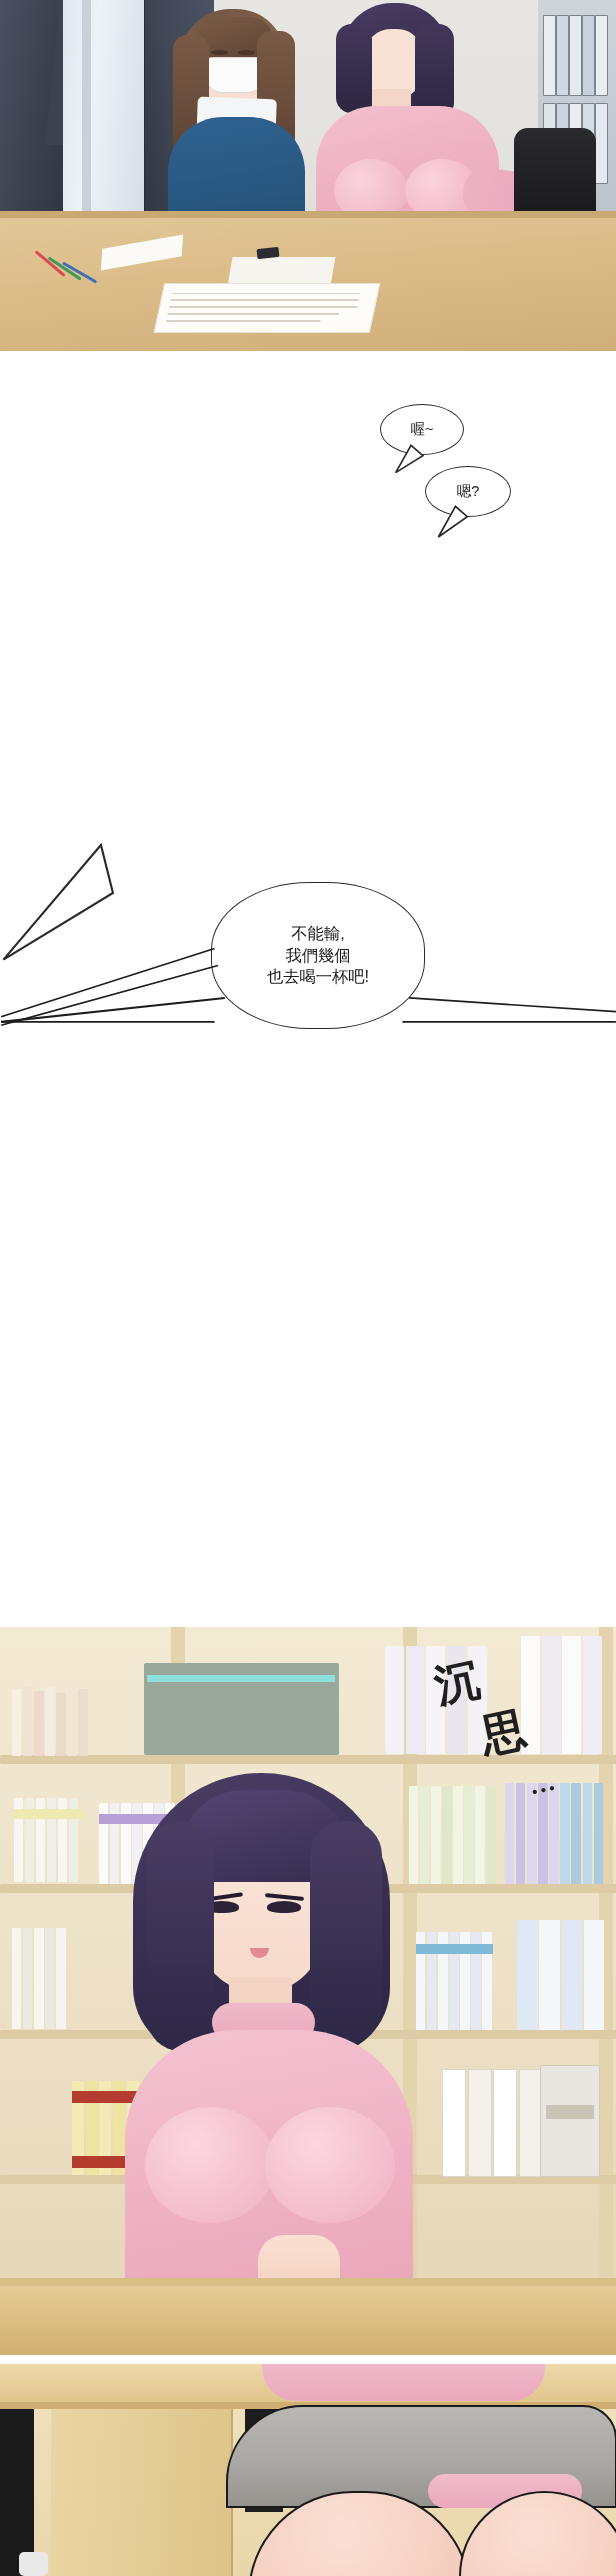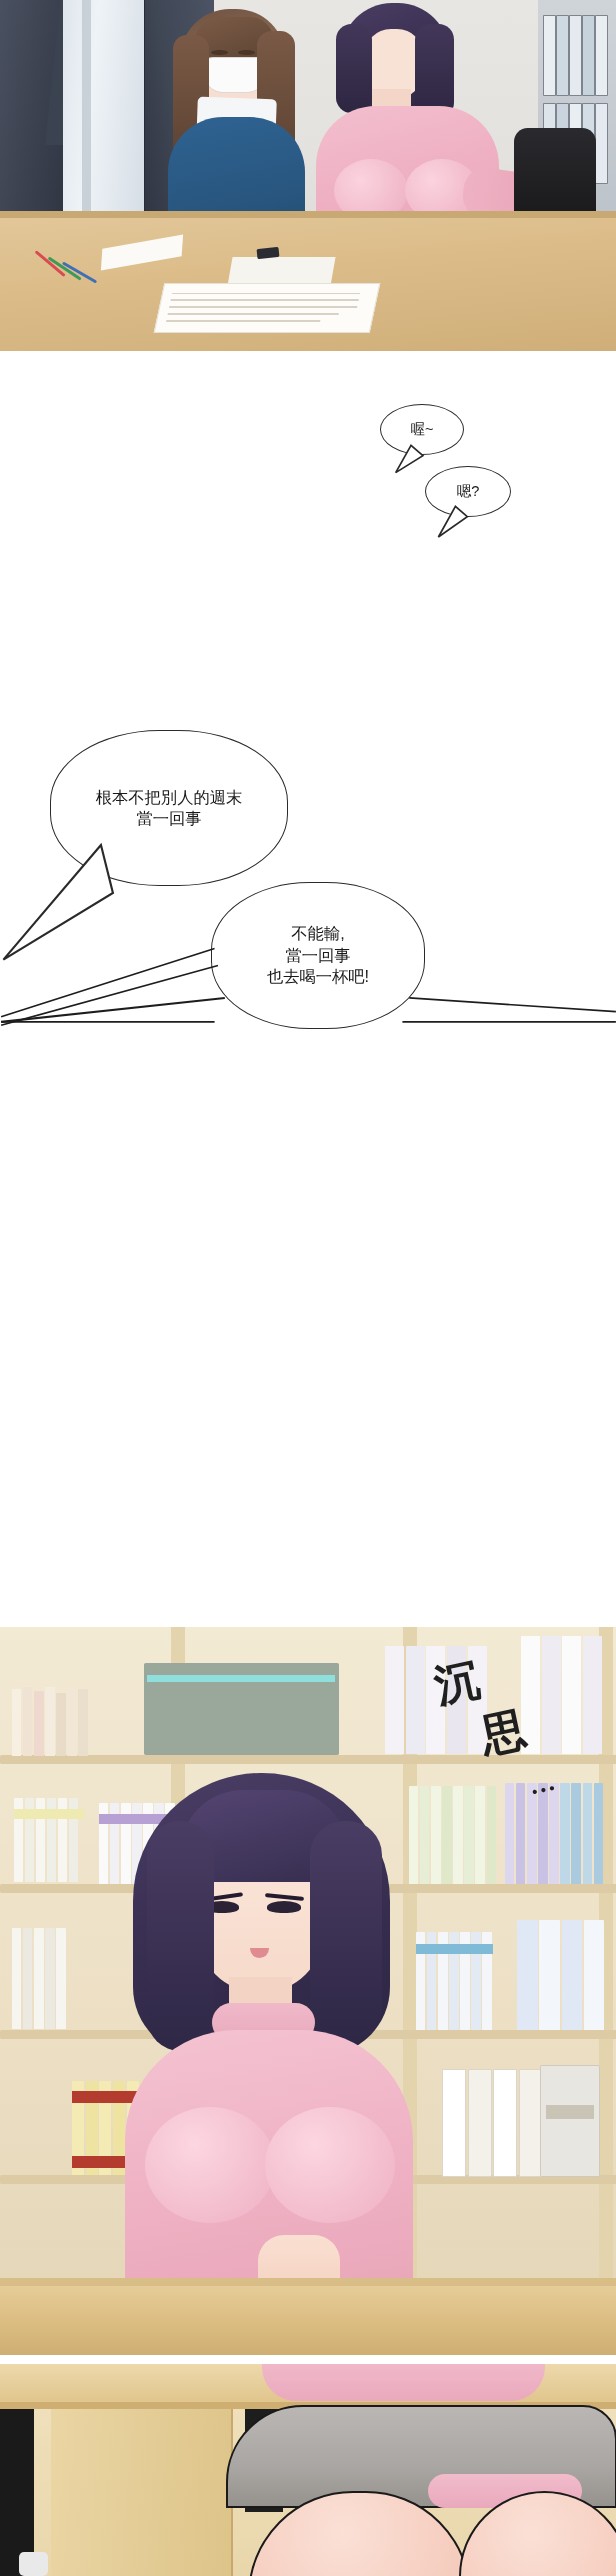--- a/index.html
+++ b/index.html
@@ -269,34 +269,28 @@
       <path d="M30 4 L12 36 L44 16 Z" fill="#fff" stroke="#2a2a2a" stroke-width="2"></path>
     </svg>
 
     <div class="bubble" style="left:425px;top:115px;width:86px;height:51px;font-size:14.6px;">
       <span>嗯?</span>
     </div>
     <svg class="tail" width="69" height="51" style="left:426px;top:152px;" viewBox="0 0 80 60">
       <path d="M34 4 L14 40 L48 16 Z" fill="#fff" stroke="#2a2a2a" stroke-width="2"></path>
     </svg>
 
-    <div class="bubble" style="left:50px;top:379px;width:238px;height:156px;font-size:16.3px;border-radius:46%;">
-      <span style="display:block;">
-        <span style="display:block;">根本不把別人的週末</span>
-        <span style="display:block;">當一回事</span>
-      </span>
-    </div>
     <svg class="tail" width="154" height="146" style="left:0px;top:480px;" viewBox="0 0 180 170">
       <path d="M118 16 L4 150 L132 72 Z" fill="#fff" stroke="#2a2a2a" stroke-width="2.5"></path>
     </svg>
 
     <div class="bubble" style="left:211px;top:531px;width:214px;height:147px;font-size:16.3px;border-radius:46%;">
       <span style="display:block;">
         <span style="display:block;">不能輸,</span>
-        <span style="display:block;">當一回事</span>
+        <span style="display:block;">我們幾個</span>
         <span style="display:block;">也去喝一杯吧!</span>
       </span>
     </div>
 
     <svg width="617" height="111" style="position:absolute;left:0;top:565px;" viewBox="0 0 720 130">
       <path d="M250 38 L0 118" stroke="#1d1d1d" stroke-width="2" fill="none"></path>
       <path d="M254 58 L0 128" stroke="#1d1d1d" stroke-width="2" fill="none"></path>
       <path d="M262 96 L0 124" stroke="#1d1d1d" stroke-width="2.5" fill="none"></path>
       <line x1="0" y1="124" x2="250" y2="124" stroke="#1d1d1d" stroke-width="2"></line>
       <line x1="470" y1="124" x2="720" y2="124" stroke="#1d1d1d" stroke-width="2"></line>

